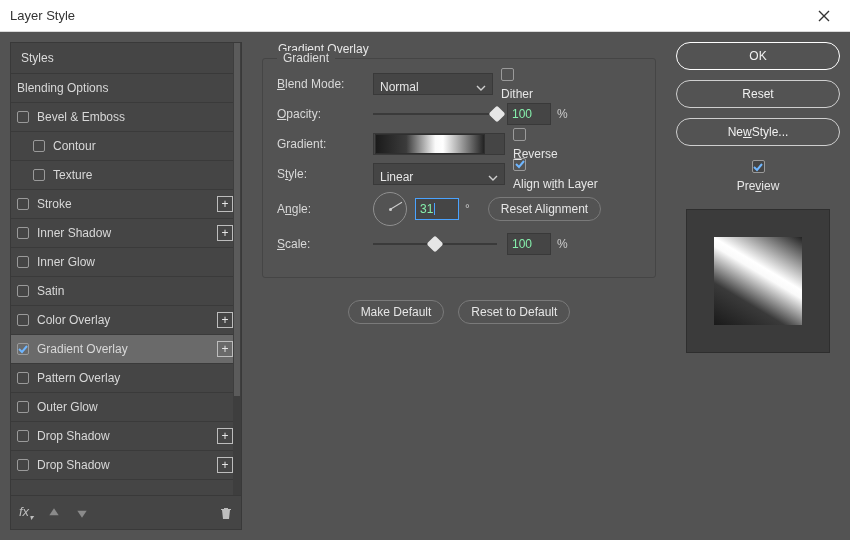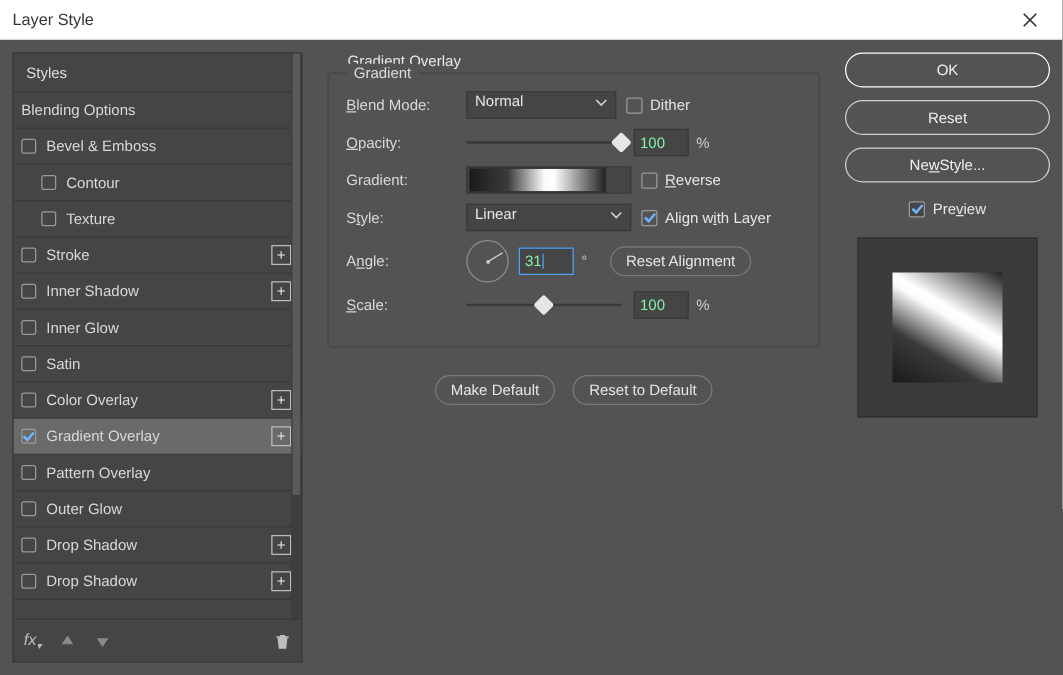--- a/index.html
+++ b/index.html
@@ -21,43 +21,43 @@
 .sb-footer { margin-top: auto; height: 34px; border-top: 1px solid #393939; display: flex; align-items: center; padding: 0 8px; color: #bdbdbd; gap: 14px; }
 .sb-footer .fx { font-style: italic; font-size: 13px; }
 .sb-footer .trash { margin-left: auto; }
 .sb-footer svg { width: 14px; height: 14px; }
 .main { flex: 1; position: relative; }
 .section-title { color: #e8e8e8; margin: 0 0 2px 22px; font-size: 12px; }
 .fieldset { border: 1px solid #454545; border-radius: 3px; margin: 0 6px 0 6px; padding: 10px 14px 18px 14px; position: relative; }
 .fieldset .legend { position: absolute; top: -8px; left: 14px; background: #535353; padding: 0 6px; color: #dcdcdc; }
 .row { display: flex; align-items: center; height: 30px; }
 .row .lbl { width: 96px; padding-right: 8px; color: #d8d8d8; }
-.select { width: 120px; height: 22px; background: #454545; border: 1px solid #393939; display: flex; align-items: flex-start; padding: 0 6px; color: #e6e6e6; position: relative; }
+.select { width: 120px; height: 22px; background: #454545; border: 1px solid #393939; display: flex; align-items: flex-end; padding: 0 6px; color: #e6e6e6; position: relative; }
 .select .caret { margin-left: auto; }
 .select .caret svg { width: 10px; height: 10px; }
 .slider { flex: 0 0 124px; height: 18px; position: relative; margin-right: 10px; }
 .slider .track { position: absolute; left: 0; right: 0; top: 8px; height: 2px; background: #3a3a3a; }
 .slider .thumb { position: absolute; top: 3px; width: 12px; height: 12px; background: #e6e6e6; border-radius: 2px; transform: translateX(-50%) rotate(45deg); }
 .ninput { width: 44px; height: 22px; background: #454545; border: 1px solid #393939; color: #86efac; padding: 0 4px; display: flex; align-items: center; }
 .ninput.active { border: 1px solid #4aa3ff; }
 .unit { margin-left: 6px; color: #ccc; }
-.chkline { display: flex; align-items: center; gap: 6px; margin-left: 8px; }
+.chkline { display: flex; align-items: flex-start; gap: 6px; margin-left: 8px; flex-direction: column; }
 .chkline .chk { width: 13px; height: 13px; border: 1px solid #9a9a9a; border-radius: 2px; display: inline-flex; align-items: center; justify-content: center; }
 .gradientswatch { width: 110px; height: 20px; background: linear-gradient(90deg,#1b1b1b 0%, #3b3b3b 28%, #fafafa 55%, #ffffff 62%, #232323 100%); border: 1px solid #2f2f2f; }
 .gradientwrap { display: flex; align-items: center; width: 132px; height: 22px; background: #454545; border: 1px solid #393939; padding: 1px; }
 .gradientwrap .caret { margin-left: auto; padding: 0 4px; }
 .angle-dial { width: 34px; height: 34px; border: 1px solid #8f8f8f; border-radius: 50%; position: relative; margin-right: 8px; }
 .angle-dial .needle { position: absolute; left: 50%; top: 50%; width: 14px; height: 1px; background: #cfcfcf; transform-origin: 0 50%; transform: rotate(-31deg); }
 .angle-dial .dot { position: absolute; left: 50%; top: 50%; width: 3px; height: 3px; margin-left: -1.5px; margin-top: -1.5px; background: #cfcfcf; border-radius: 50%; }
 .btn-small { height: 24px; padding: 0 12px; background: #535353; border: 1px solid #7a7a7a; border-radius: 12px; color: #e6e6e6; display: inline-flex; align-items: center; }
 .btnbar { display: flex; gap: 14px; justify-content: center; margin-top: 22px; }
 .rightcol { width: 164px; display: flex; flex-direction: column; gap: 10px; align-items: stretch; }
 .bigbtn { height: 28px; border: 1px solid #cfcfcf; border-radius: 14px; display: flex; align-items: center; justify-content: center; color: #f0f0f0; }
 .bigbtn.primary { border: 1.5px solid #ffffff; }
-.previewrow { display: flex; align-items: center; justify-content: center; gap: 6px; margin-top: 4px; }
+.previewrow { display: flex; align-items: center; justify-content: center; gap: 6px; margin-top: 4px; flex-direction: column; }
 .previewrow .chk { width: 13px; height: 13px; border: 1px solid #9a9a9a; border-radius: 2px; display: inline-flex; align-items: center; justify-content: center; background: #454545; }
 .previewbox { width: 144px; height: 144px; background: #3b3b3b; border: 1px solid #2e2e2e; margin: 6px auto 0 auto; display: flex; align-items: center; justify-content: center; }
 .previewinner { width: 88px; height: 88px; background: linear-gradient(31deg,#1a1a1a 0%, #3a3a3a 30%, #fafafa 56%, #ffffff 62%, #222 100%); }
 svg { display: inline-block; vertical-align: middle; }
 .scrollhint { position: absolute; right: 0; top: 0; bottom: 34px; width: 8px; background: #3e3e3e; }
 .scrollhint .bar { position: absolute; left: 1px; right: 1px; top: 0; height: 78%; background: #5b5b5b; }
 </style>
 </head>
 <body>
 

